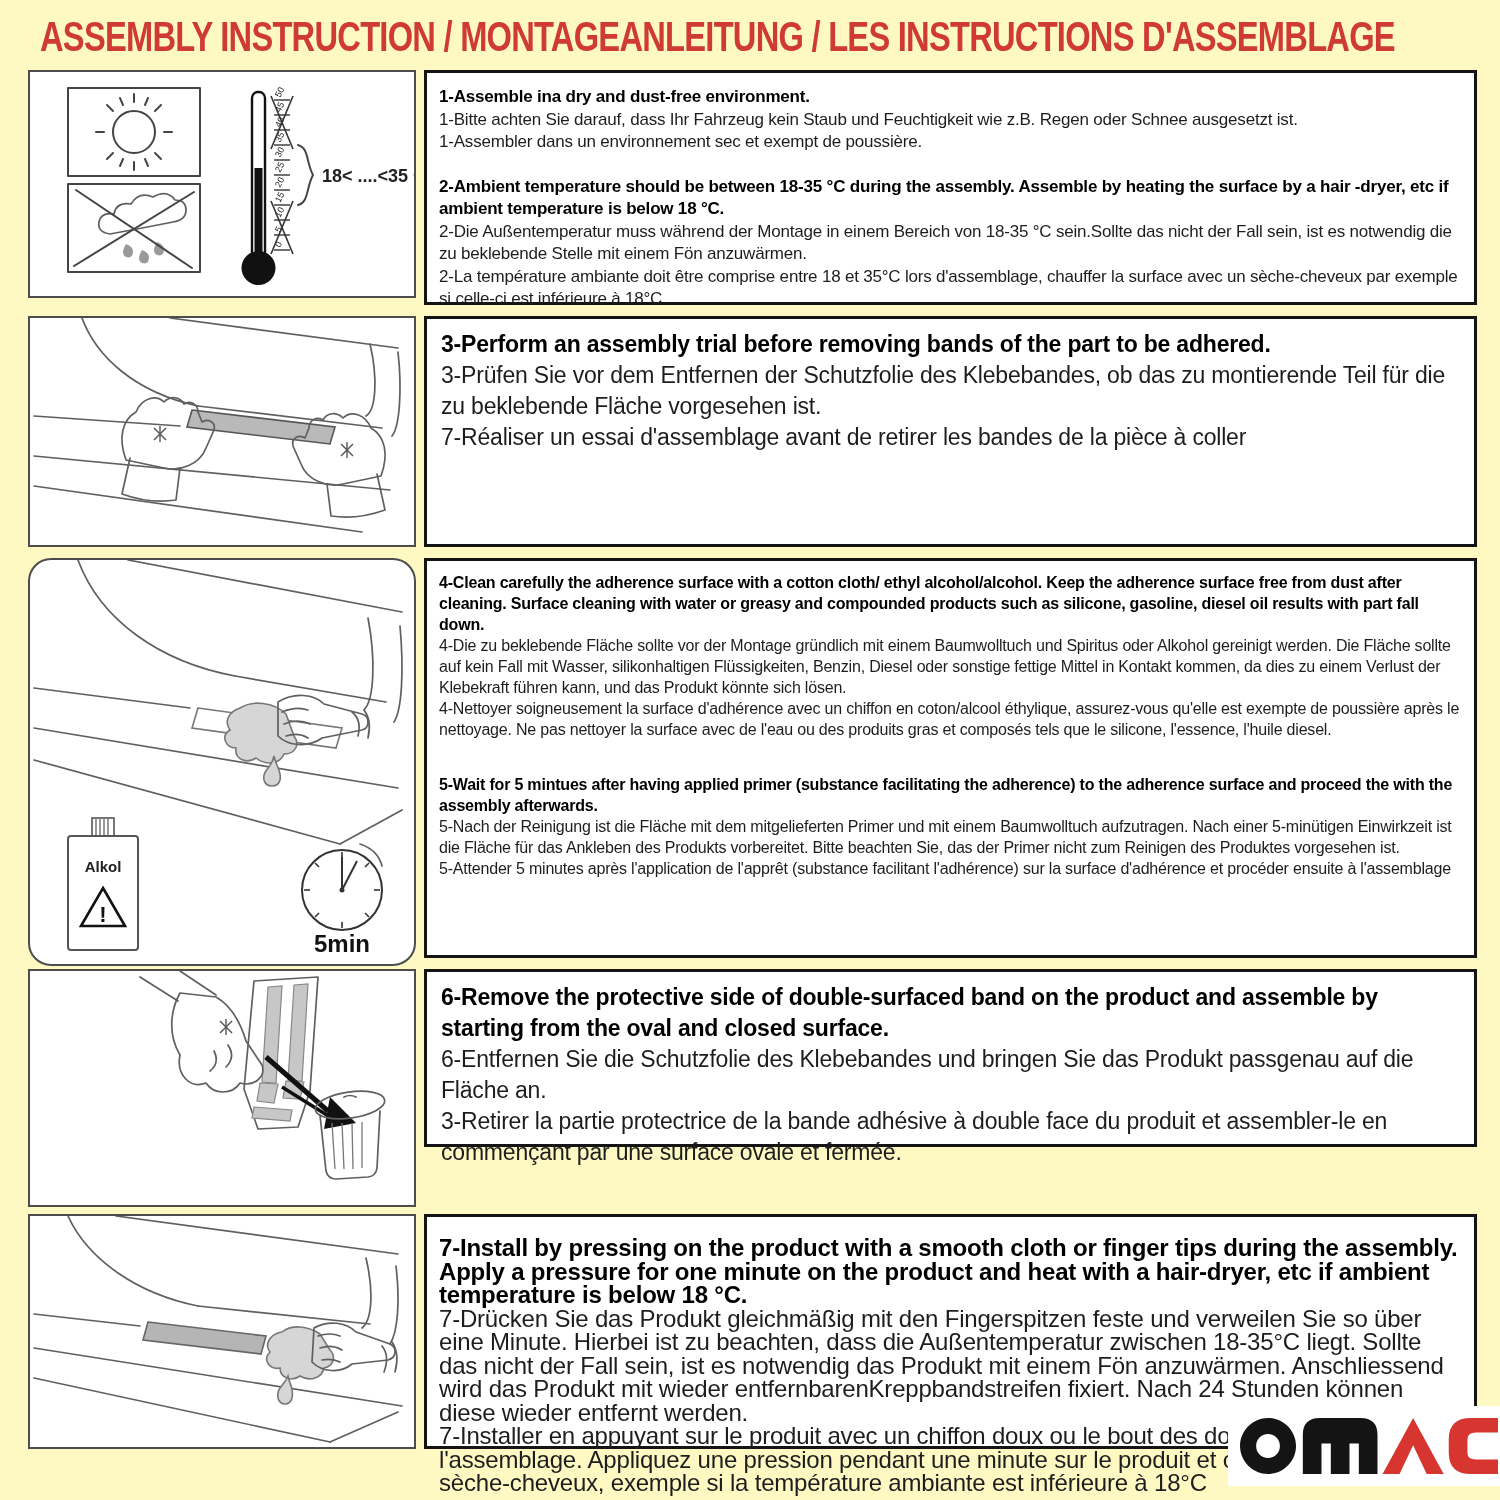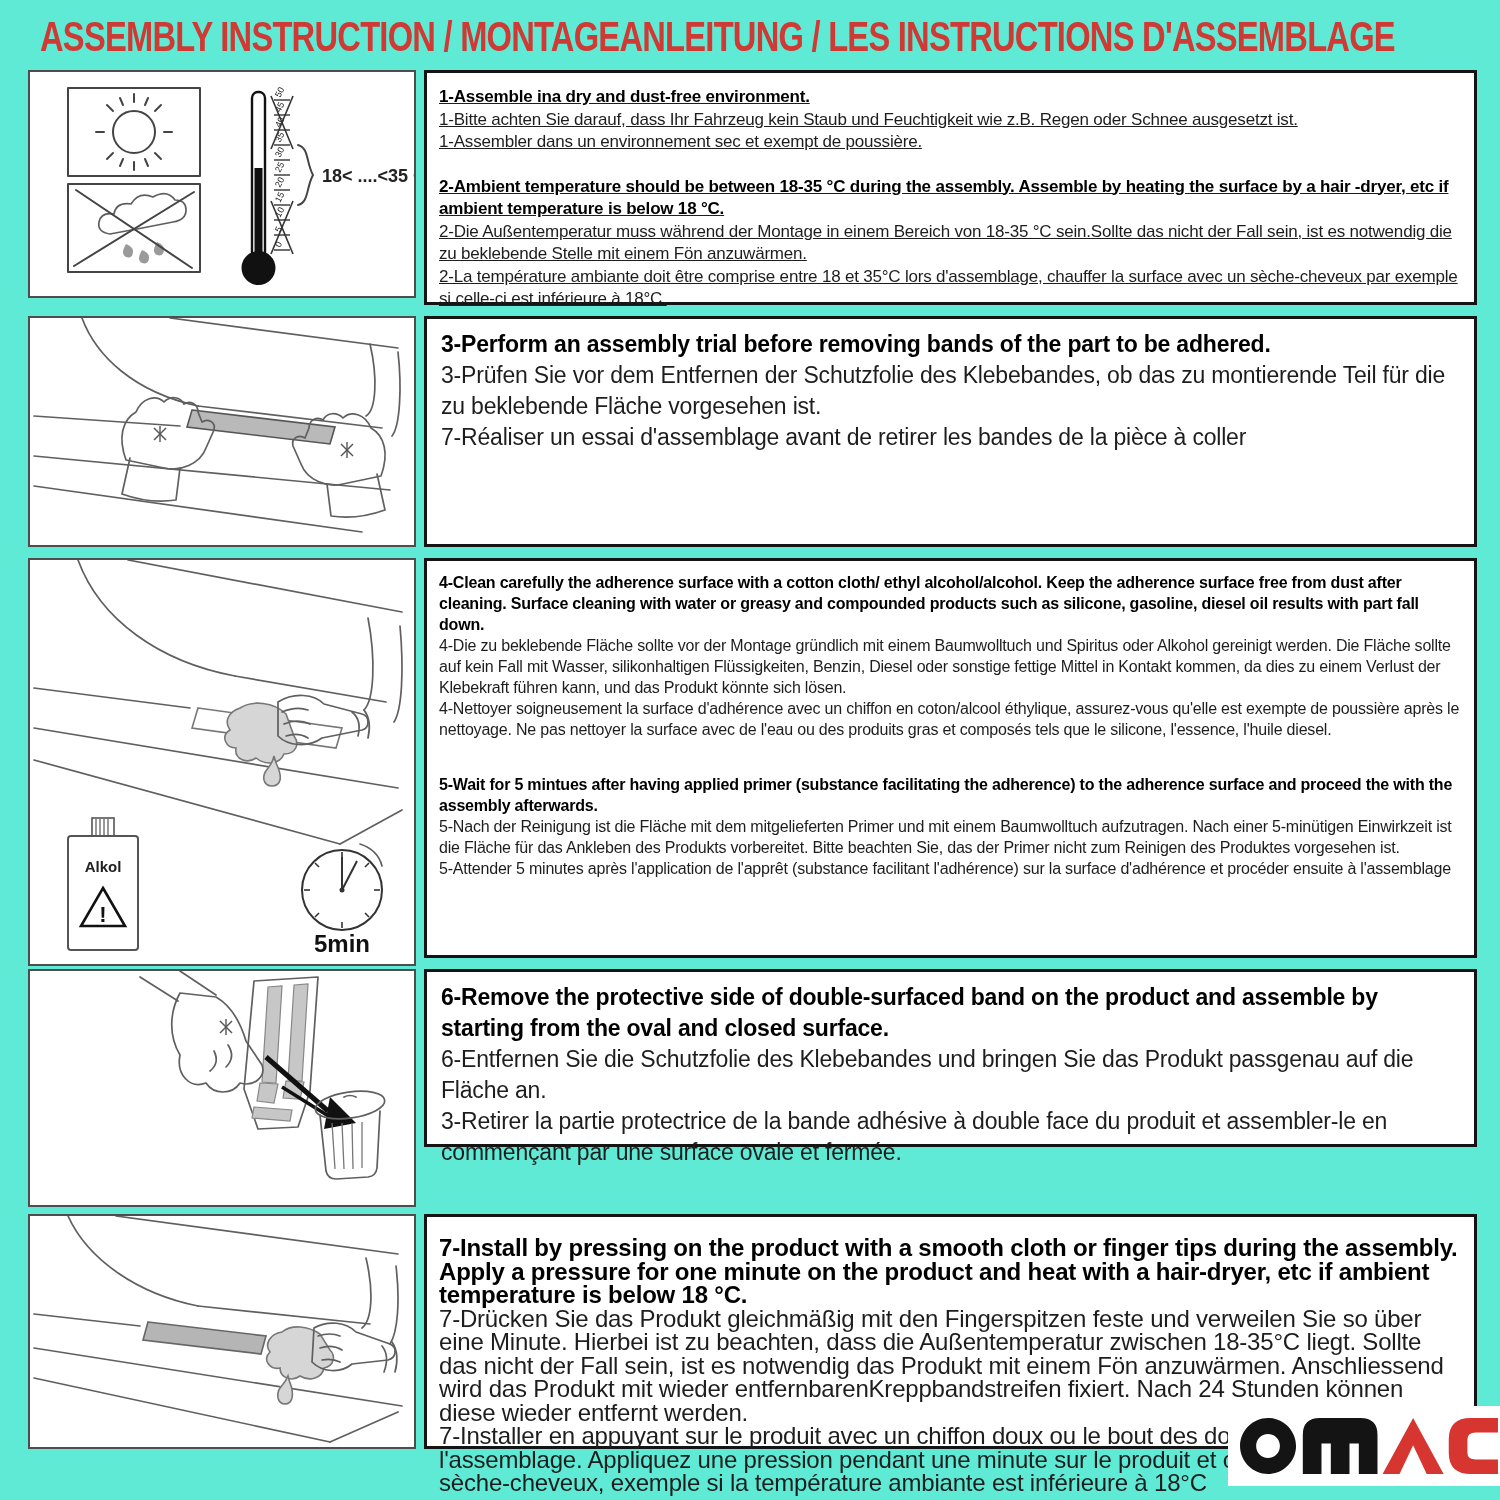--- a/index.html
+++ b/index.html
@@ -1,26 +1,26 @@
 <!DOCTYPE html>
 <html><head>
 <meta charset="utf-8">
 <style>
   html,body{margin:0;padding:0;background:#fff;}
-  .page{position:relative;width:1500px;height:1500px;background:#5eead4;overflow:hidden;
+  .page{position:relative;width:1500px;height:1500px;background:#fef9c3;overflow:hidden;
         font-family:"Liberation Sans","DejaVu Sans",sans-serif;color:#1d1d1d;}
   .title{position:absolute;left:40px;top:12px;font-size:43px;font-weight:800;color:#cf3a35;
          white-space:nowrap;letter-spacing:-1px;transform:scaleX(.76);transform-origin:left top;}
   .illus{position:absolute;left:28px;width:388px;border:2px solid #4d4d4d;background:#fff;box-sizing:border-box;}
   .tbox{position:absolute;left:424px;width:1053px;border:3px solid #141414;background:#fff;
         box-sizing:border-box;display:flex;flex-direction:column;}
   .tbox p{margin:0;letter-spacing:-0.2px;}
   .tbox p.b{font-weight:700;color:#000;}
   .tbox p.gap{margin-top:22px;}
-  .fs-small{font-size:17px;line-height:22.5px;padding:13px 10px 8px 12px;text-decoration:underline;}
+  .fs-small{font-size:17px;line-height:22.5px;padding:13px 10px 8px 12px;}
   .fs-dense{font-size:16px;line-height:21px;padding:11px 8px 6px 12px;}
   .fs-dense p.gap{margin-top:34px;}
   .fs-large{font-size:23px;line-height:31px;padding:10px 18px 10px 14px;justify-content:flex-start;}
   .fs-mid{font-size:24px;line-height:23.5px;padding:19px 10px 8px 12px;}
   .logo{position:absolute;left:1228px;top:1406px;width:272px;height:80px;background:#fff;
         display:flex;align-items:center;justify-content:flex-start;padding-left:12px;box-sizing:border-box;}
   svg{display:block;}
   .ln{stroke:#5f5f5f;stroke-width:1.7;fill:none;stroke-linecap:round;stroke-linejoin:round;}
   .ln2{stroke:#444;stroke-width:2;fill:none;stroke-linecap:round;stroke-linejoin:round;}
 </style>
@@ -147,21 +147,21 @@
           </g>
       </g>
     </svg>
   </div>
   <div class="tbox fs-large" style="top:316px;height:231px;">
     <p class="b">3-Perform an assembly trial before removing bands of the part to be adhered.</p>
     <p>3-Prüfen Sie vor dem Entfernen der Schutzfolie des Klebebandes, ob das zu montierende Teil für die zu beklebende Fläche vorgesehen ist.</p>
     <p>7-Réaliser un essai d'assemblage avant de retirer les bandes de la pièce à coller</p>
   </div>
 
-  <div class="illus" style="top:558px;height:408px;">
+  <div class="illus" style="top:558px;height:408px;border-radius:23px;">
     <svg viewBox="0 0 384 396" width="384" height="396">
       <g class="ln">
         <path d="M48,0 C70,60 130,102 205,116"></path>
         <line x1="98" y1="0" x2="372" y2="52"></line>
         <path d="M338,58 C346,100 344,140 334,150"></path>
         <path d="M370,66 C374,110 372,150 364,162"></path>
         <line x1="205" y1="116" x2="356" y2="142"></line>
         <line x1="4" y1="128" x2="160" y2="148"></line>
         <line x1="4" y1="168" x2="368" y2="228"></line>
         <line x1="4" y1="200" x2="310" y2="284"></line>

